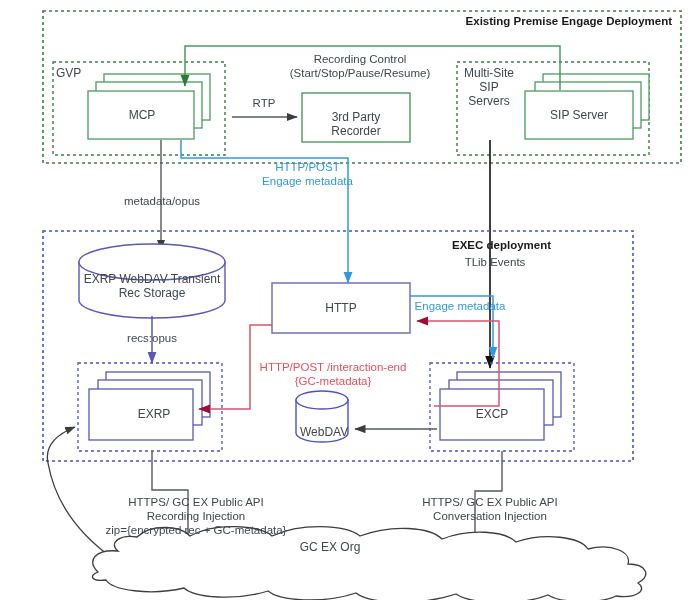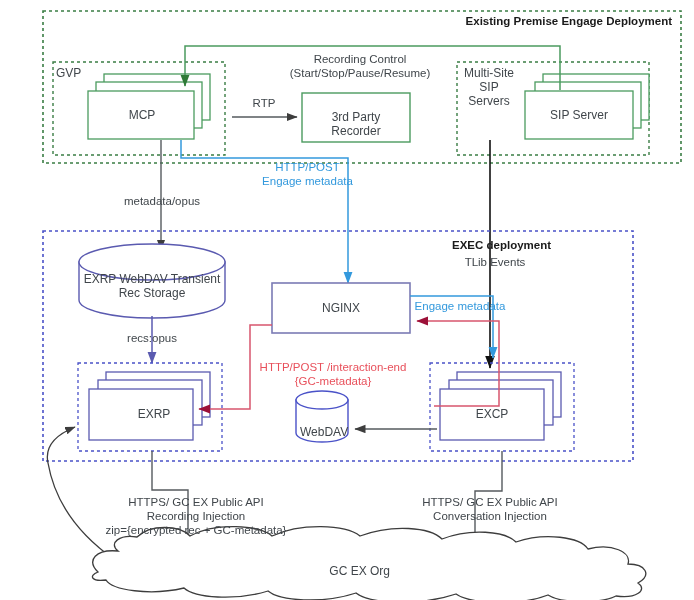--- a/index.html
+++ b/index.html
@@ -188,36 +188,36 @@
 
   <div class="lbl" style="left:108px; top:194px; width:108px;">metadata/opus</div>
 
   <div class="lbl bold" style="left:452px; top:238px; width:130px; text-align:left;">EXEC deployment</div>
 
   <div class="box-label" style="left:82px; top:272px; width:140px;">EXRP WebDAV Transient
 Rec Storage</div>
 
   <div class="lbl" style="left:112px; top:331px; width:80px;">recs:opus</div>
 
-  <div class="box-label" style="left:300px; top:301px; width:82px;">NGINX</div>
+  <div class="box-label" style="left:300px; top:301px; width:82px;">HTTP</div>
 
   <div class="lbl blue" style="left:408px; top:299px; width:104px;">Engage metadata</div>
 
   <div class="lbl red" style="left:248px; top:360px; width:170px;">HTTP/POST /interaction-end
 {GC-metadata}</div>
 
   <div class="box-label" style="left:120px; top:407px; width:68px;">EXRP</div>
 
   <div class="box-label" style="left:300px; top:425px; width:44px;">WebDAV</div>
 
   <div class="box-label" style="left:458px; top:407px; width:68px;">EXCP</div>
 
 
   <div class="lbl" style="left:98px; top:495px; width:196px;">HTTPS/ GC EX Public API
 Recording Injection
 zip={encrypted rec + GC-metadata}</div>
 
   <div class="lbl" style="left:400px; top:495px; width:180px;">HTTPS/ GC EX Public API
 Conversation Injection</div>
 
-  <div class="box-label" style="left:270px; top:564px; width:120px;text-align:right;">GC EX Org</div>
+  <div class="box-label" style="left:270px; top:540px; width:120px;">GC EX Org</div>
 
 </div>
 
 </body></html>

